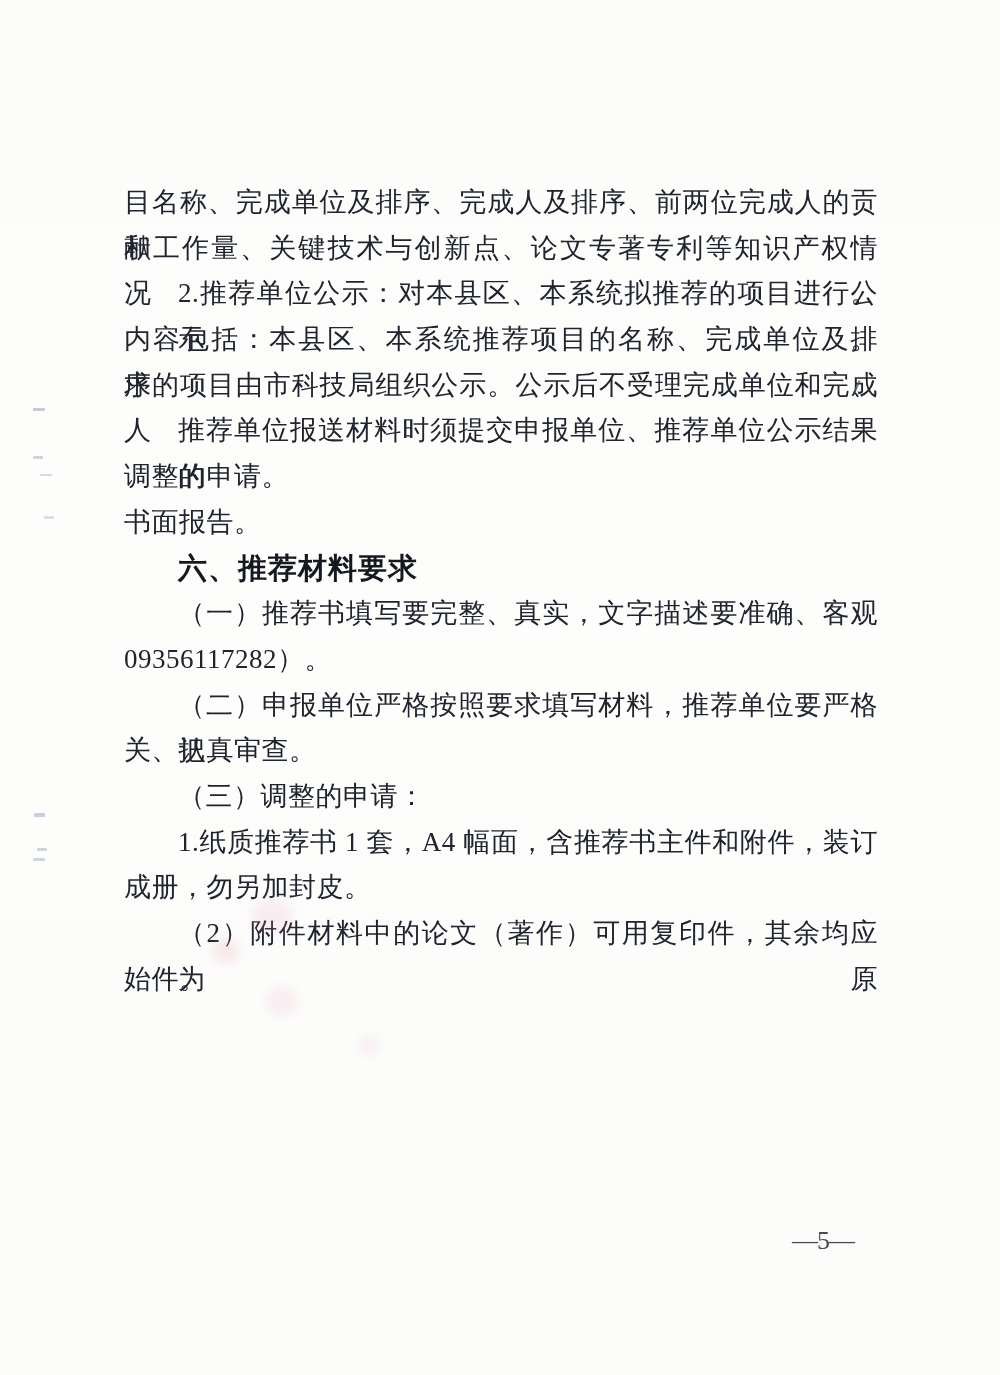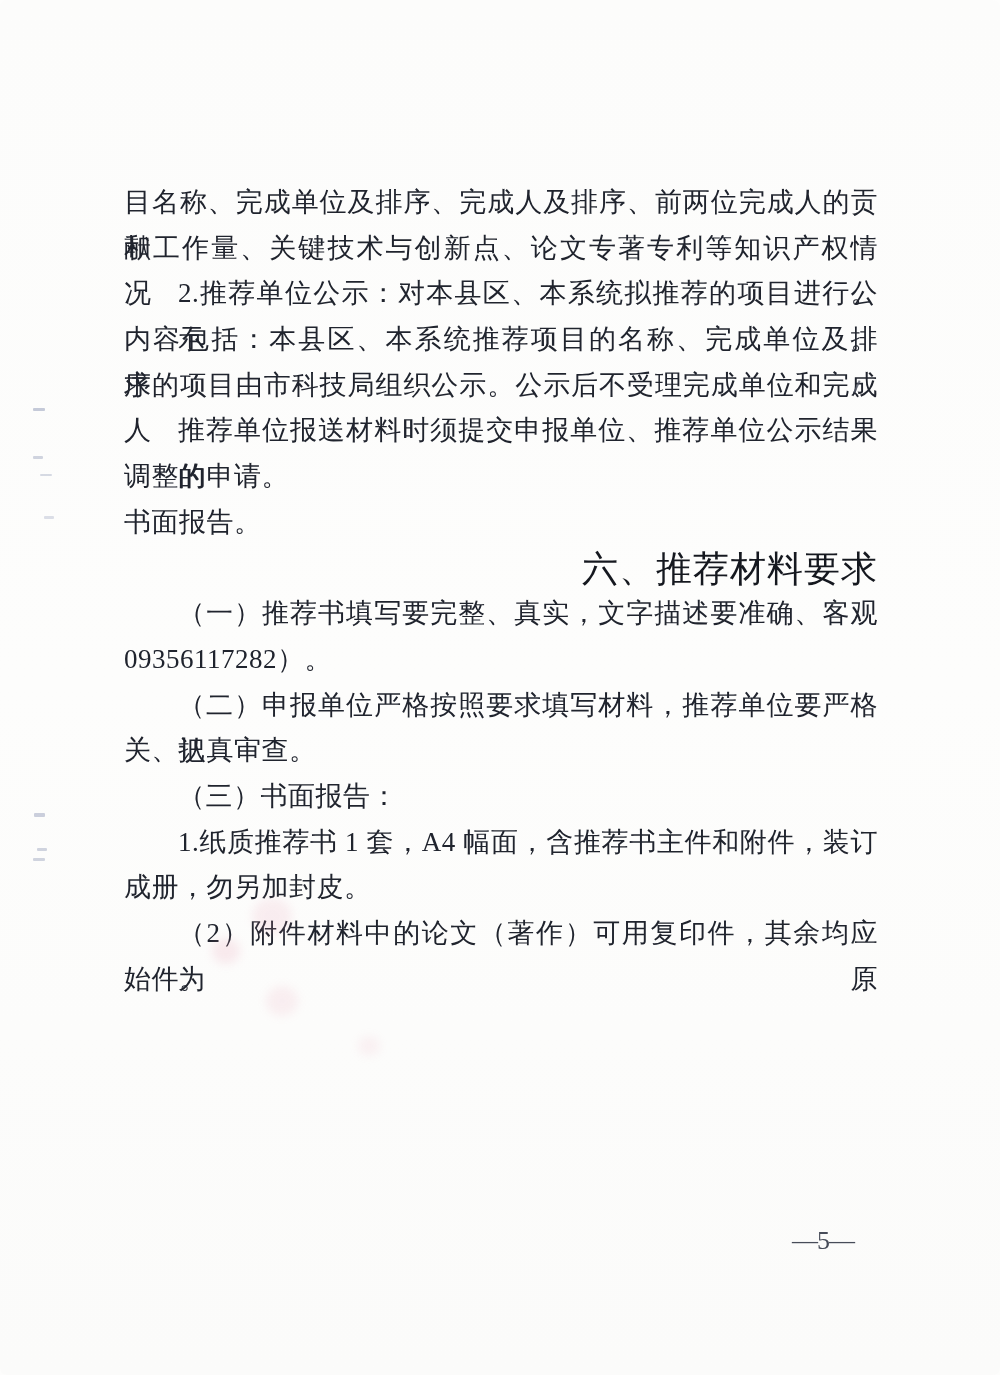--- a/index.html
+++ b/index.html
@@ -28,25 +28,24 @@
     letter-spacing:0.5px;
     text-align:left;
   }
   .j{
     text-align:justify;
     text-align-last:justify;
   }
   .ind{padding-left:54px;}
   .heading{
     font-family:"Liberation Sans","DejaVu Sans",sans-serif;
-    font-weight:normal;
-    font-size:36px;
+    font-weight:bold;
+    font-size:29px;
     letter-spacing:1px;
     color:#15181f;
-    text-align:right;
   }
   .pagenum{
     position:absolute;
     left:788px;top:1226px;width:70px;
     font-size:26px;
     color:#474c59;
     letter-spacing:-1px;
     text-align:center;
     font-family:"Liberation Serif","DejaVu Serif",serif;
   }
@@ -83,21 +82,21 @@
     <p class="ln j">内容包括：本县区、本系统推荐项目的名称、完成单位及排序、</p>
     <p class="ln j">求的项目由市科技局组织公示。公示后不受理完成单位和完成人</p>
     <p class="ln j ind">推荐单位报送材料时须提交申报单位、推荐单位公示结果的</p>
     <p class="ln">调整的申请。</p>
     <p class="ln">书面报告。</p>
     <h2 class="ln ind heading">六、推荐材料要求</h2>
     <p class="ln j ind">（一）推荐书填写要完整、真实，文字描述要准确、客观</p>
     <p class="ln">09356117282）。</p>
     <p class="ln j ind">（二）申报单位严格按照要求填写材料，推荐单位要严格把</p>
     <p class="ln">关、认真审查。</p>
-    <p class="ln ind">（三）书面报告：</p>
+    <p class="ln ind">（三）调整的申请：</p>
     <p class="ln j ind">1.纸质推荐书 1 套，A4 幅面，含推荐书主件和附件，装订</p>
     <p class="ln">成册，勿另加封皮。</p>
     <p class="ln j ind">（2）附件材料中的论文（著作）可用复印件，其余均应为原</p>
     <p class="ln">始件。</p>
   </main>
 
   <div class="pagenum">—5—</div>
 
   <div class="tick t1"></div>
   <div class="tick t2"></div>

